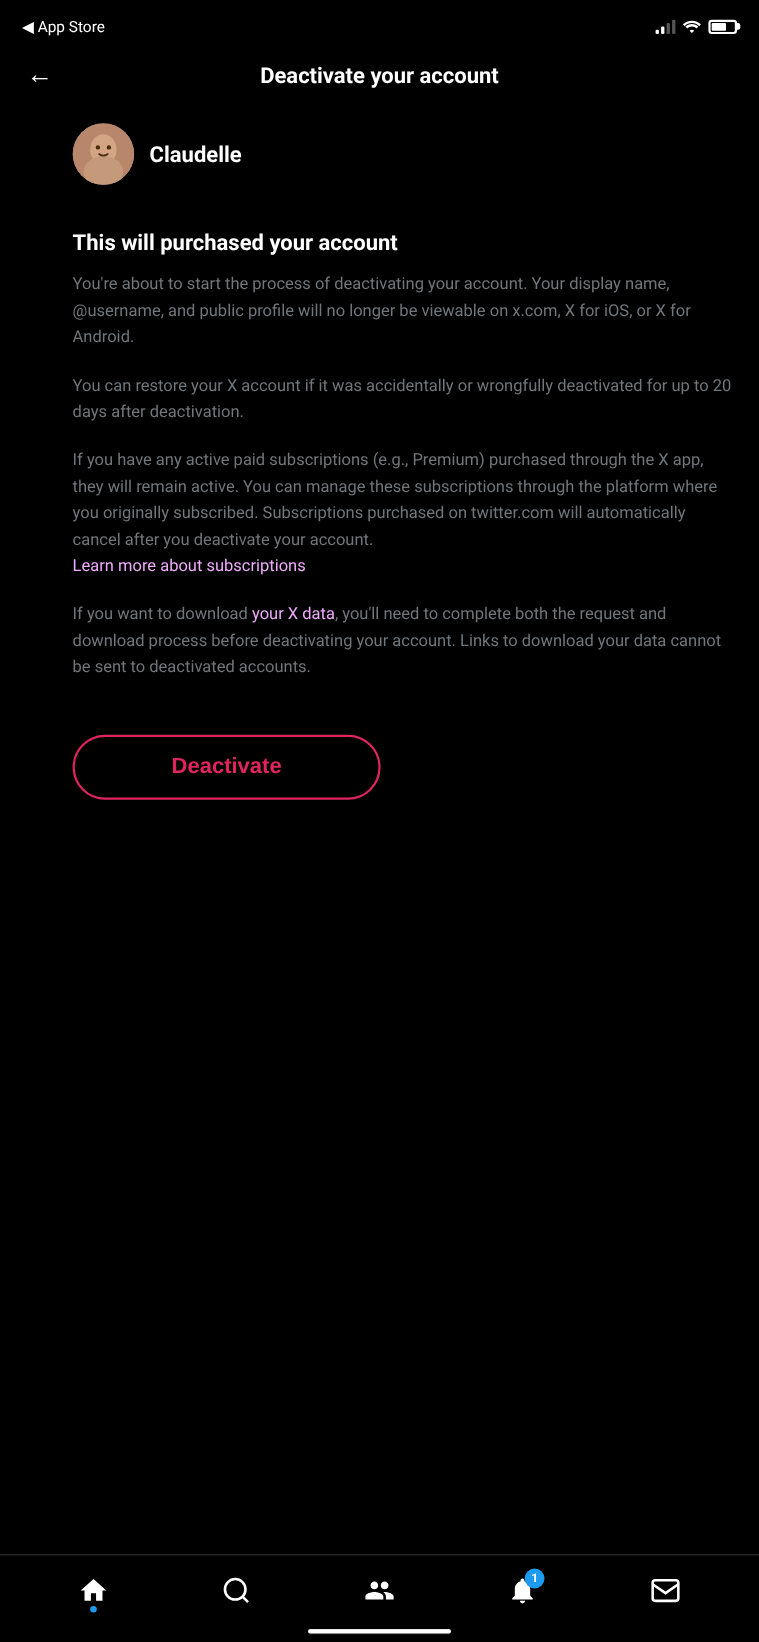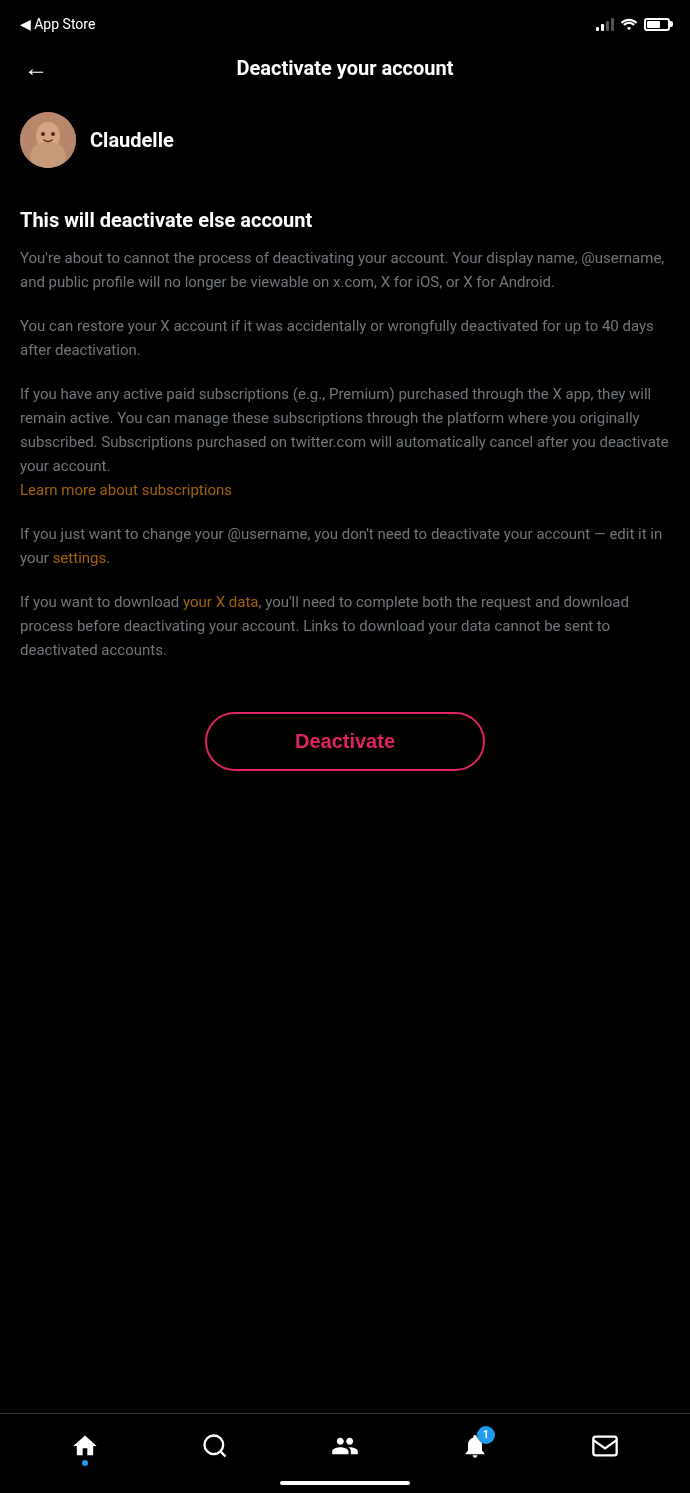--- a/index.html
+++ b/index.html
@@ -145,28 +145,27 @@
     }
 
     .body-text {
       font-size: 15px;
       color: #71767b;
       line-height: 1.6;
       margin-bottom: 20px;
     }
 
     .link-text {
-      color: #a16207;
+      color: #f0abfc;
       text-decoration: none;
     }
 
     
     .deactivate-container {
       display: flex;
-      justify-content: center;
       padding: 30px 20px 40px;
     }
     .deactivate-button {
       background: transparent;
       border: 2.5px solid #e0245e;
       border-radius: 50px;
       padding: 16px 80px;
       color: #e0245e;
       font-size: 20px;
       font-weight: 700;
@@ -235,20 +234,21 @@
       left: 50%;
       transform: translateX(-50%);
       width: 130px;
       height: 4px;
       background: #fff;
       border-radius: 2px;
     }
 
     .main-content {
       padding-bottom: 100px;
+      padding-left: 46px;
     }
   </style>
 </head>
 <body>
 
 <div class="status-bar">
   <div class="status-bar-left">◀ App Store</div>
   <div class="status-bar-right">
 
     <div class="signal-icon">
@@ -289,37 +289,34 @@
           <circle cx="33" cy="22" r="2" fill="#4a2c0a"></circle>
           <path d="M24 28 Q28 31 32 28" stroke="#4a2c0a" stroke-width="1.5" fill="none" stroke-linecap="round"></path>
         </svg>
       </div>
     </div>
     <span class="profile-name">Claudelle</span>
   </div>
 
   <div class="content">
 
-    <h2 class="section-title">This will deactivate else account</h2>
-    <p class="body-text">You're about to cannot the process of deactivating your account. Your display name, @username, and public profile will no longer be viewable on x.com, X for iOS, or X for Android.</p>
+    <h2 class="section-title">This will purchased your account</h2>
+    <p class="body-text">You're about to start the process of deactivating your account. Your display name, @username, and public profile will no longer be viewable on x.com, X for iOS, or X for Android.</p>
 
 
     <p class="body-text">
-      You can restore your X account if it was accidentally or wrongfully deactivated for up to 40 days after deactivation.
+      You can restore your X account if it was accidentally or wrongfully deactivated for up to 20 days after deactivation.
     </p>
 
     <p class="body-text">
       If you have any active paid subscriptions (e.g., Premium) purchased through the X app, they will remain active. You can manage these subscriptions through the platform where you originally subscribed. Subscriptions purchased on twitter.com will automatically cancel after you deactivate your account.<br>
       <a class="link-text" href="#">Learn more about subscriptions</a>
     </p>
 
 
-    <p class="body-text">
-      If you just want to change your @username, you don't need to deactivate your account — edit it in your <a class="link-text" href="#">settings</a>.
-    </p>
 
 
     <p class="body-text">
       If you want to download <a class="link-text" href="#">your X data</a>, you'll need to complete both the request and download process before deactivating your account. Links to download your data cannot be sent to deactivated accounts.
     </p>
   </div>
 
   <div class="deactivate-container">
     <button class="deactivate-button">Deactivate</button>
   </div>

